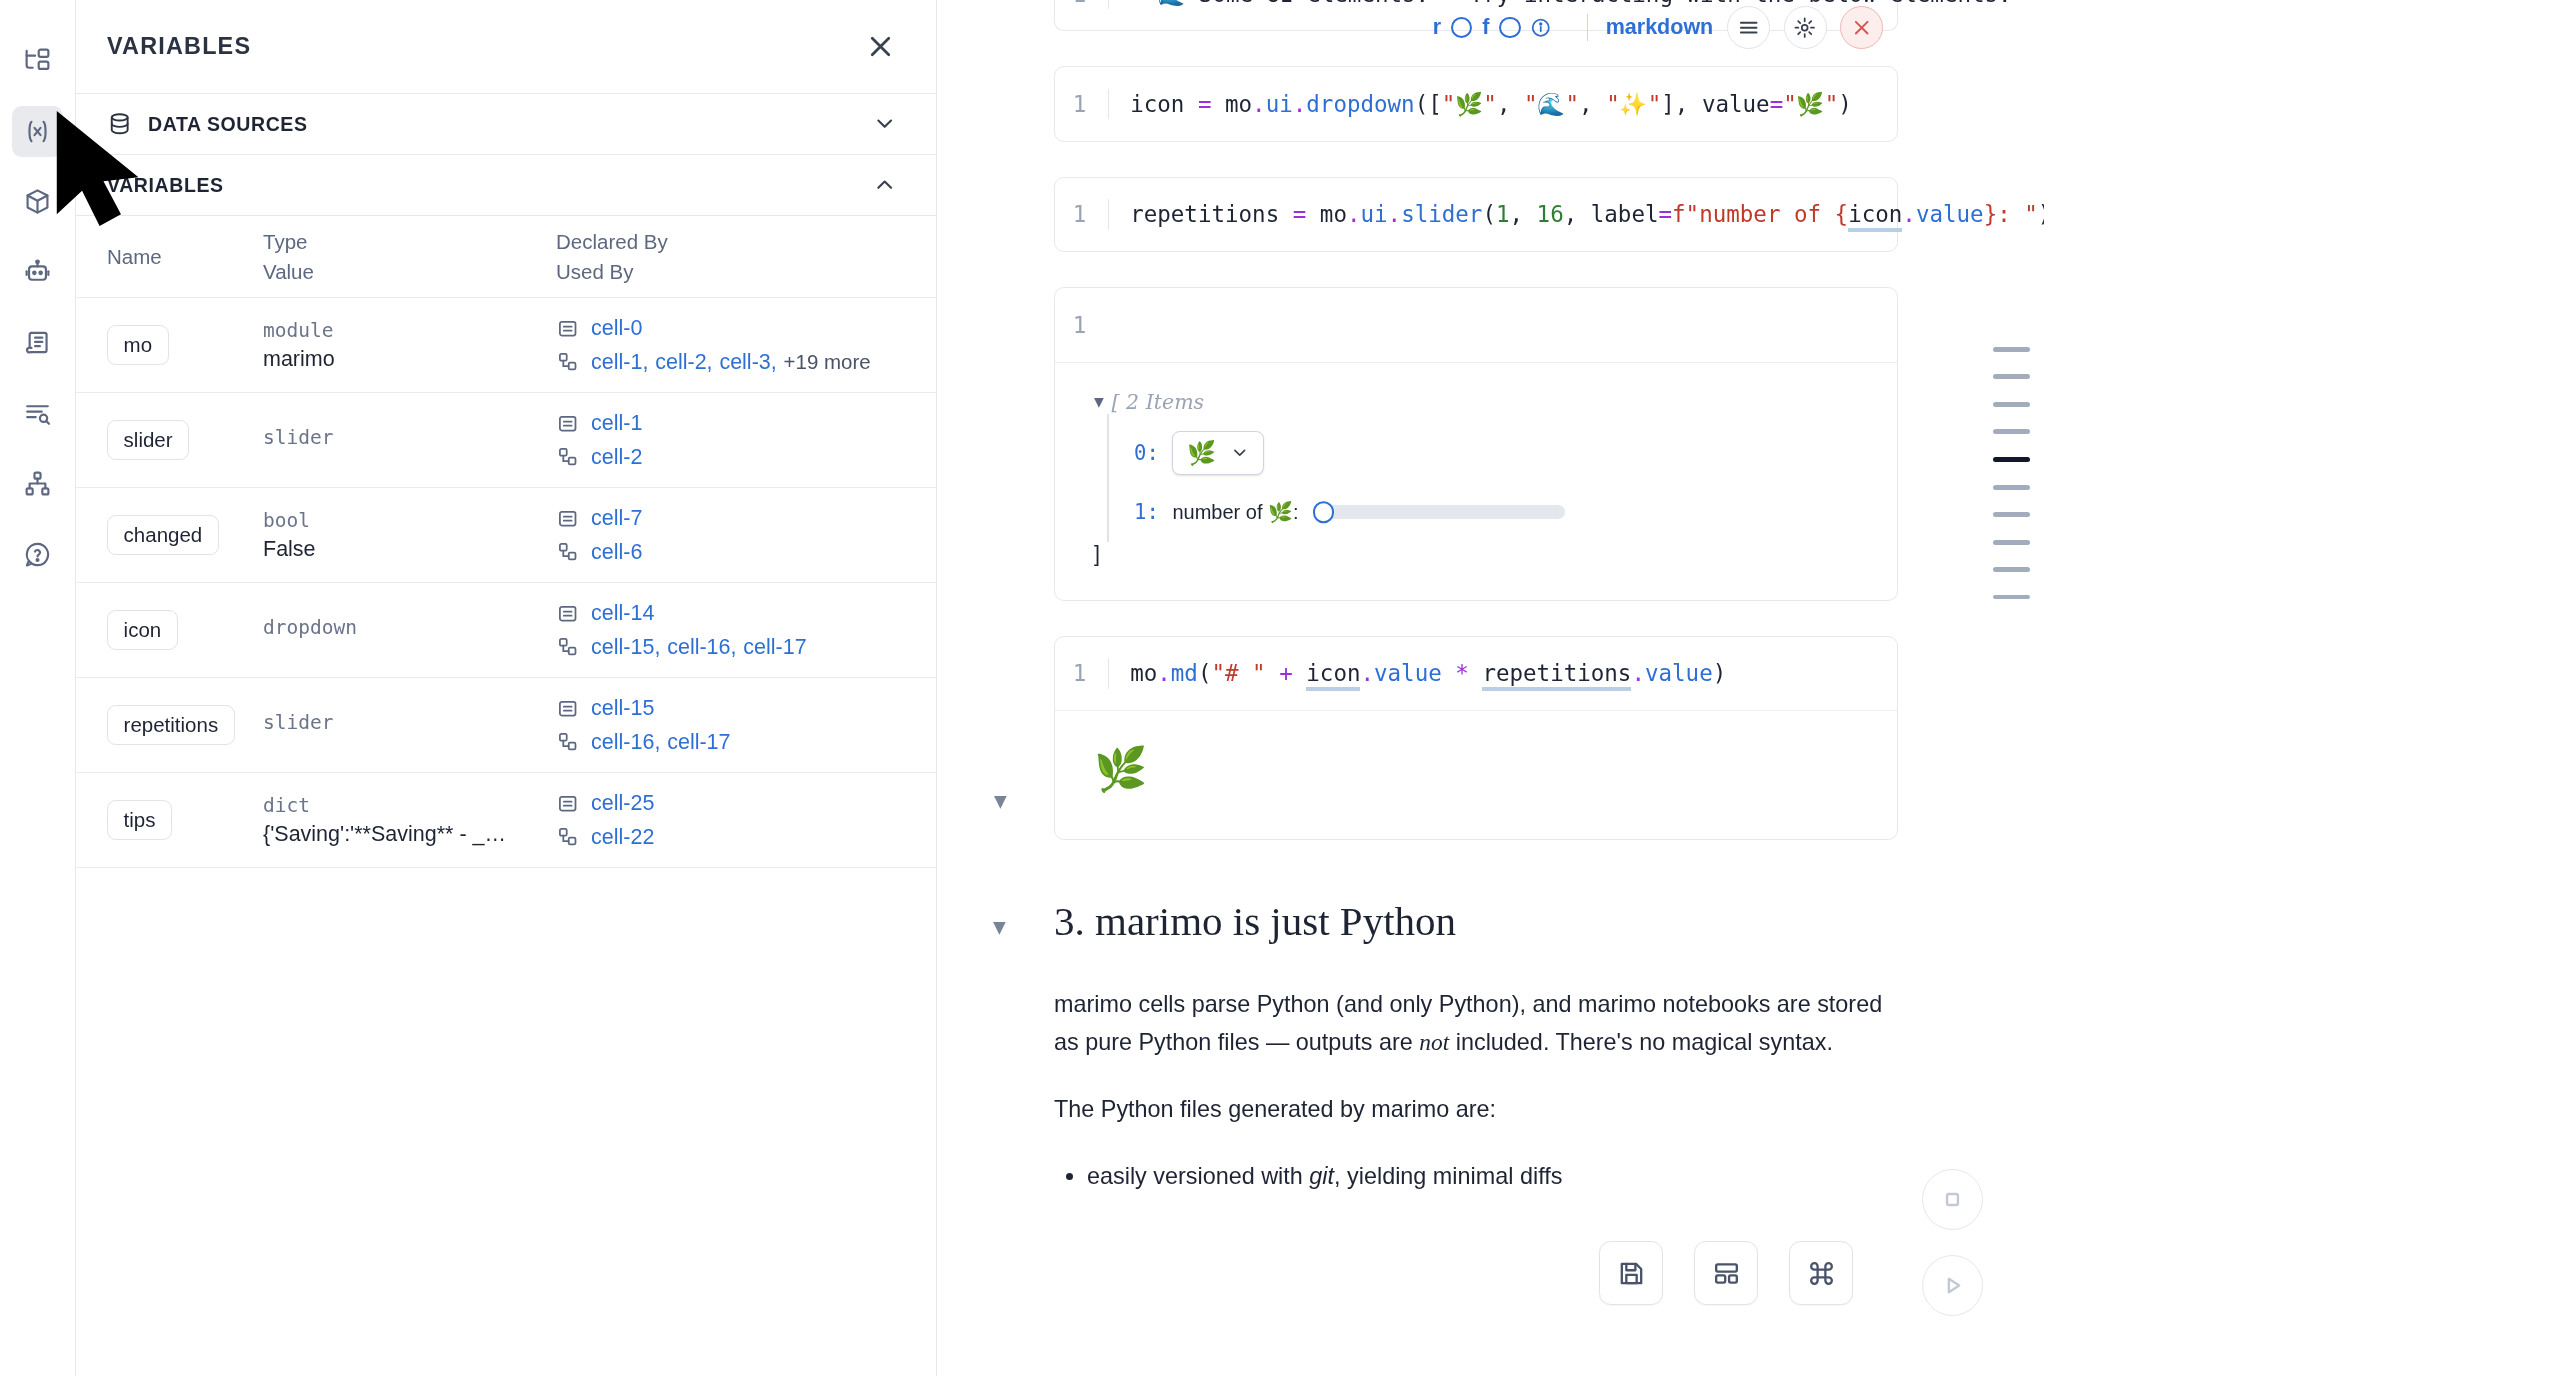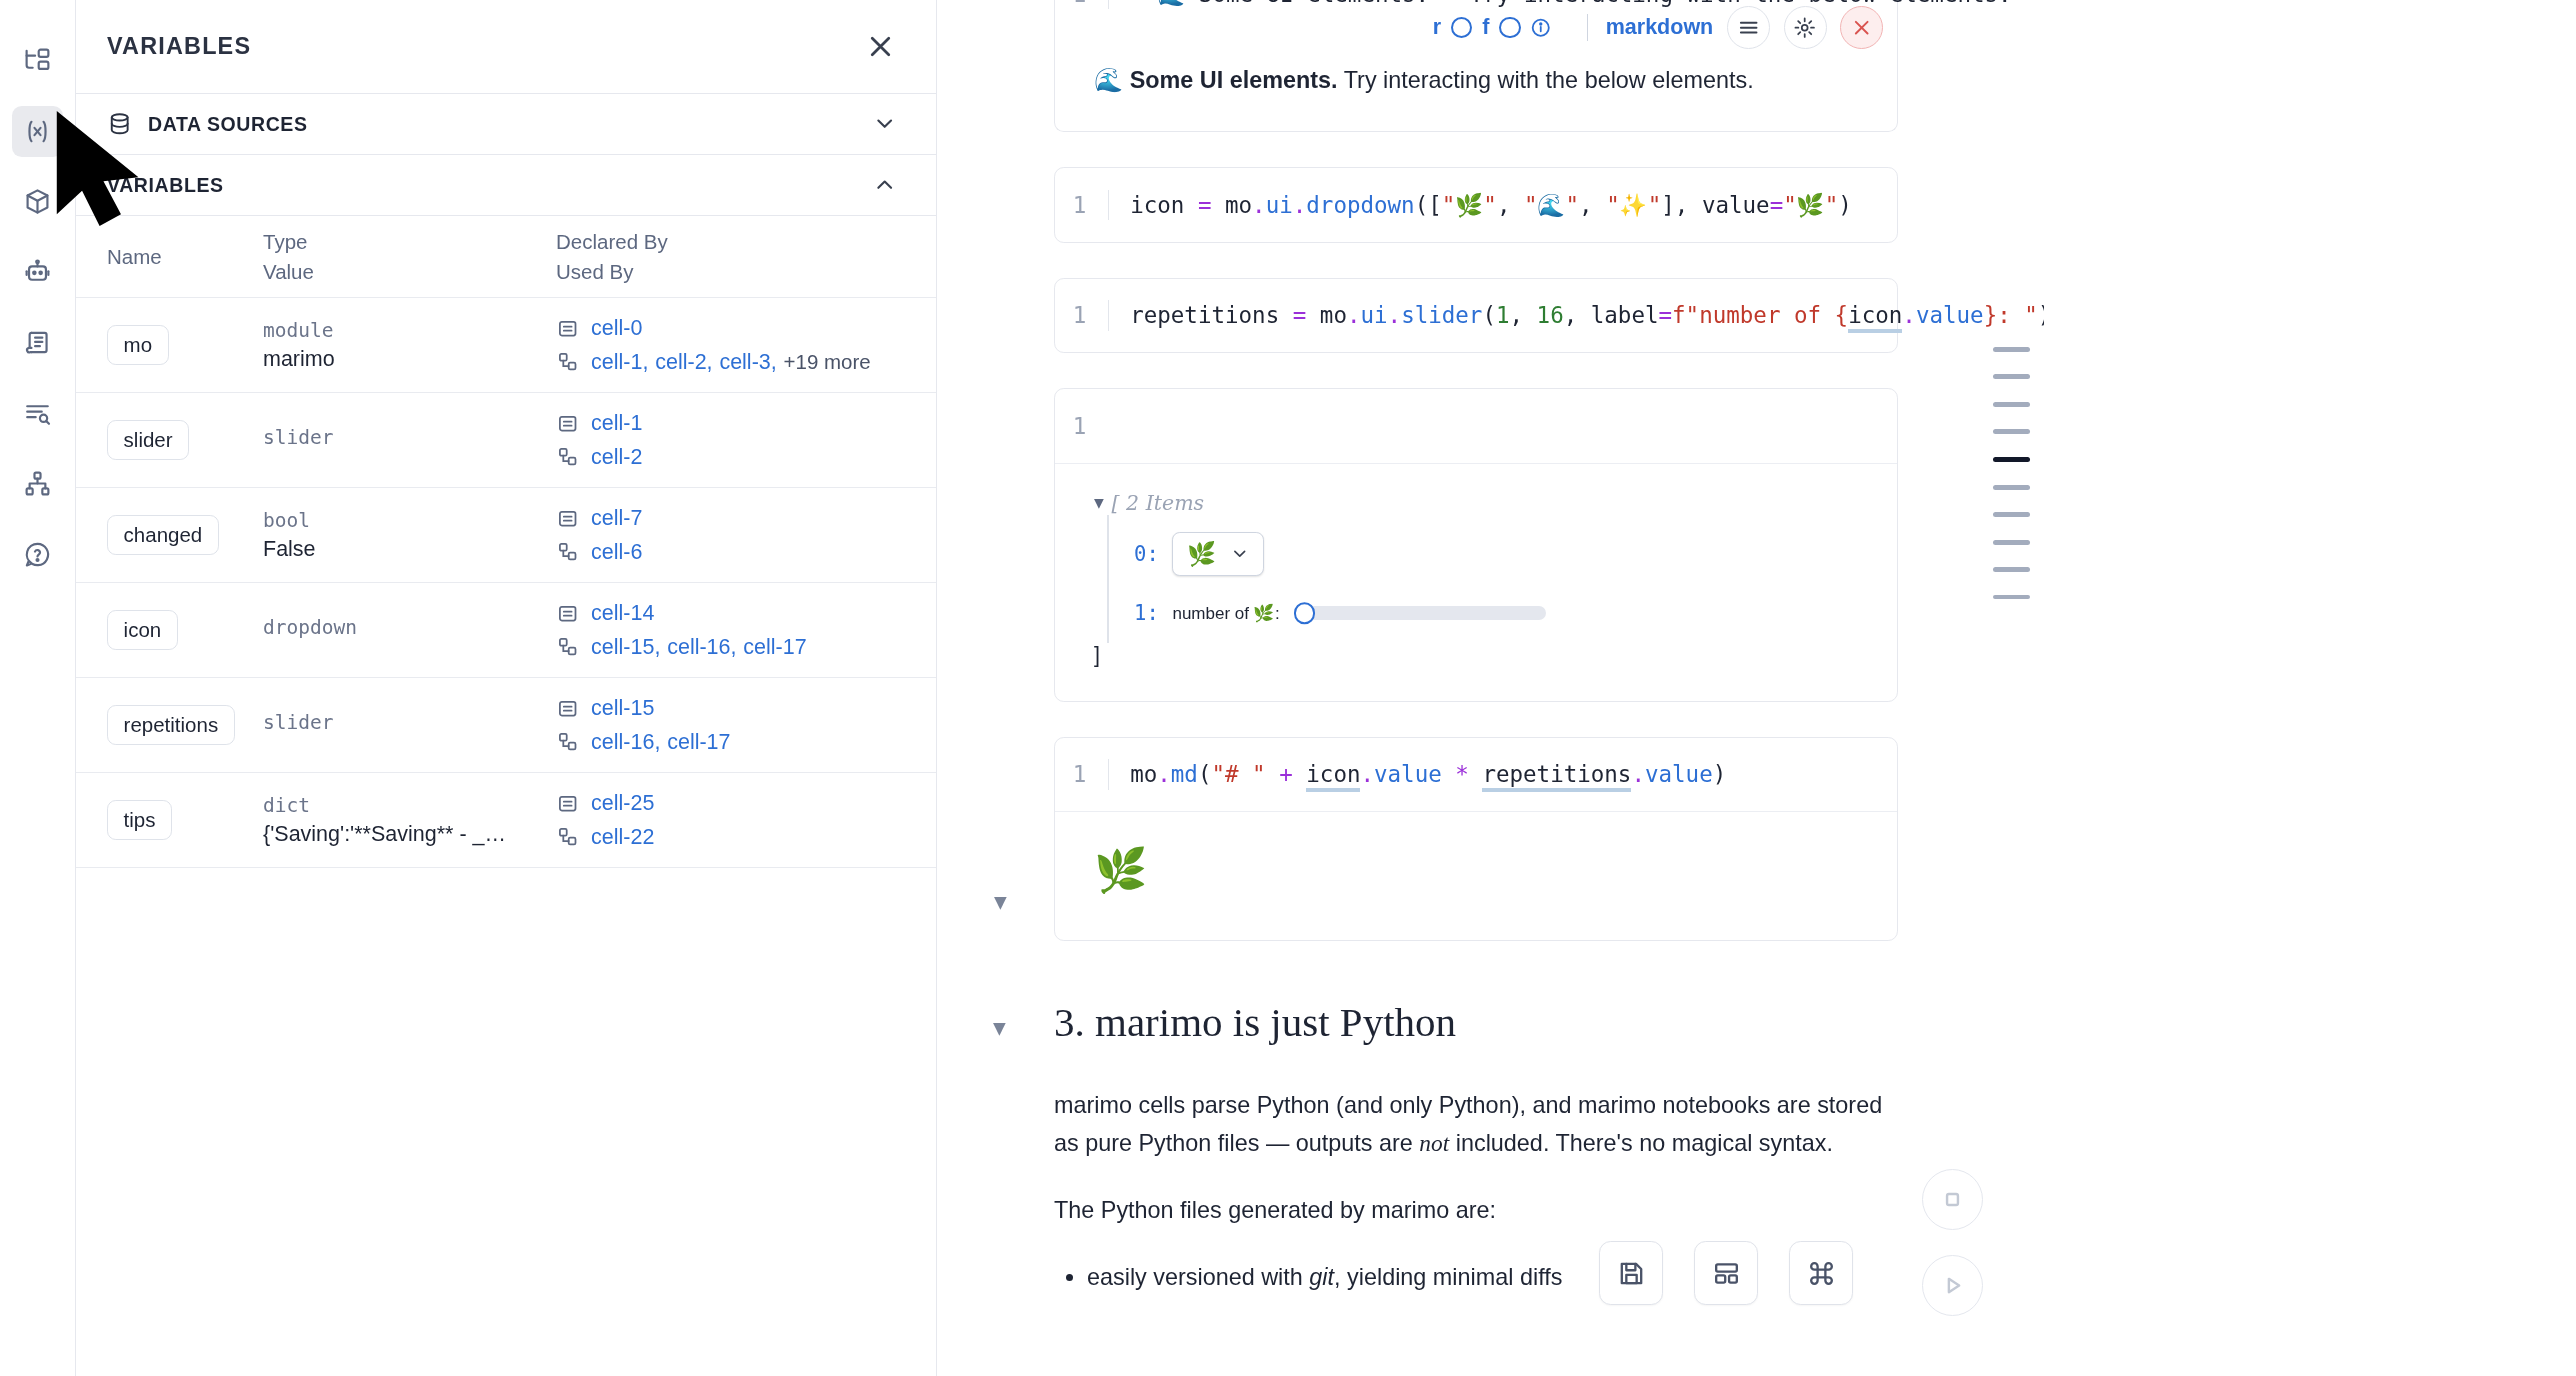--- a/index.html
+++ b/index.html
@@ -176,21 +176,21 @@
 
   .sel {
     display: inline-flex; align-items: center; gap: 13.7px;
     border: 1px solid #cfd5e0; border-radius: 7.8px; padding: 6.8px 13.7px;
     box-shadow: 0 1px 2px rgba(0,0,0,.12); background: #fff; cursor: pointer;
   }
   .sel .em { font-size: 23.4px; }
   .sel svg { width: 19.5px; height: 19.5px; color: #39404f; }
 
   .slider-wrap { display: flex; align-items: center; gap: 0; }
-  .slider-lbl { font-size: 17px; color: #1e2433; margin-right: 24px; }
+  .slider-lbl { font-size: 20px; color: #1e2433; margin-right: 24px; }
   .slider {
     position: relative; width: 242px; height: 13.7px; border-radius: 7.8px;
     background: #e4e7ee; cursor: pointer;
   }
   .slider .knob {
     position: absolute; left: -9.8px; top: 50%; transform: translateY(-50%);
     width: 21.5px; height: 21.5px; border-radius: 50%;
     background: #fff; border: 2.4px solid #2d6fd4;
   }
 
@@ -586,24 +586,20 @@
                 <path d="M12 2.5v3M12 18.5v3M2.5 12h3M18.5 12h3M5.3 5.3l2.1 2.1M16.6 16.6l2.1 2.1M18.7 5.3l-2.1 2.1M7.4 16.6l-2.1 2.1"></path>
             </svg>
           </span>
           <span class="round-btn danger">
             <svg viewBox="0 0 24 24" fill="none" stroke="currentColor" stroke-width="2" stroke-linecap="round">
                 <path d="M6 6 18 18M18 6 6 18"></path>
               </svg>
           </span>
         </div>
 
-        <div class="md-out">
-          <span>🌊</span>
-          <b>Some UI elements.</b><span> Try interacting with the below elements.</span>
-        </div>
       </div>
 
       <div class="cell">
         <div class="code-line">
           <span class="ln">1</span>
           <span class="code-body" id="code-0"><span class="k-plain">icon </span><span class="k-op">=</span><span class="k-plain"> mo</span><span class="k-dot">.</span><span class="k-attr">ui</span><span class="k-dot">.</span><span class="k-attr">dropdown</span><span class="k-plain">([</span><span class="k-str">"🌿"</span><span class="k-plain">, </span><span class="k-str">"🌊"</span><span class="k-plain">, </span><span class="k-str">"✨"</span><span class="k-plain">], value</span><span class="k-op">=</span><span class="k-str">"🌿"</span><span class="k-plain">)</span></span>
         </div>
       </div>
 
       <div class="cell">

